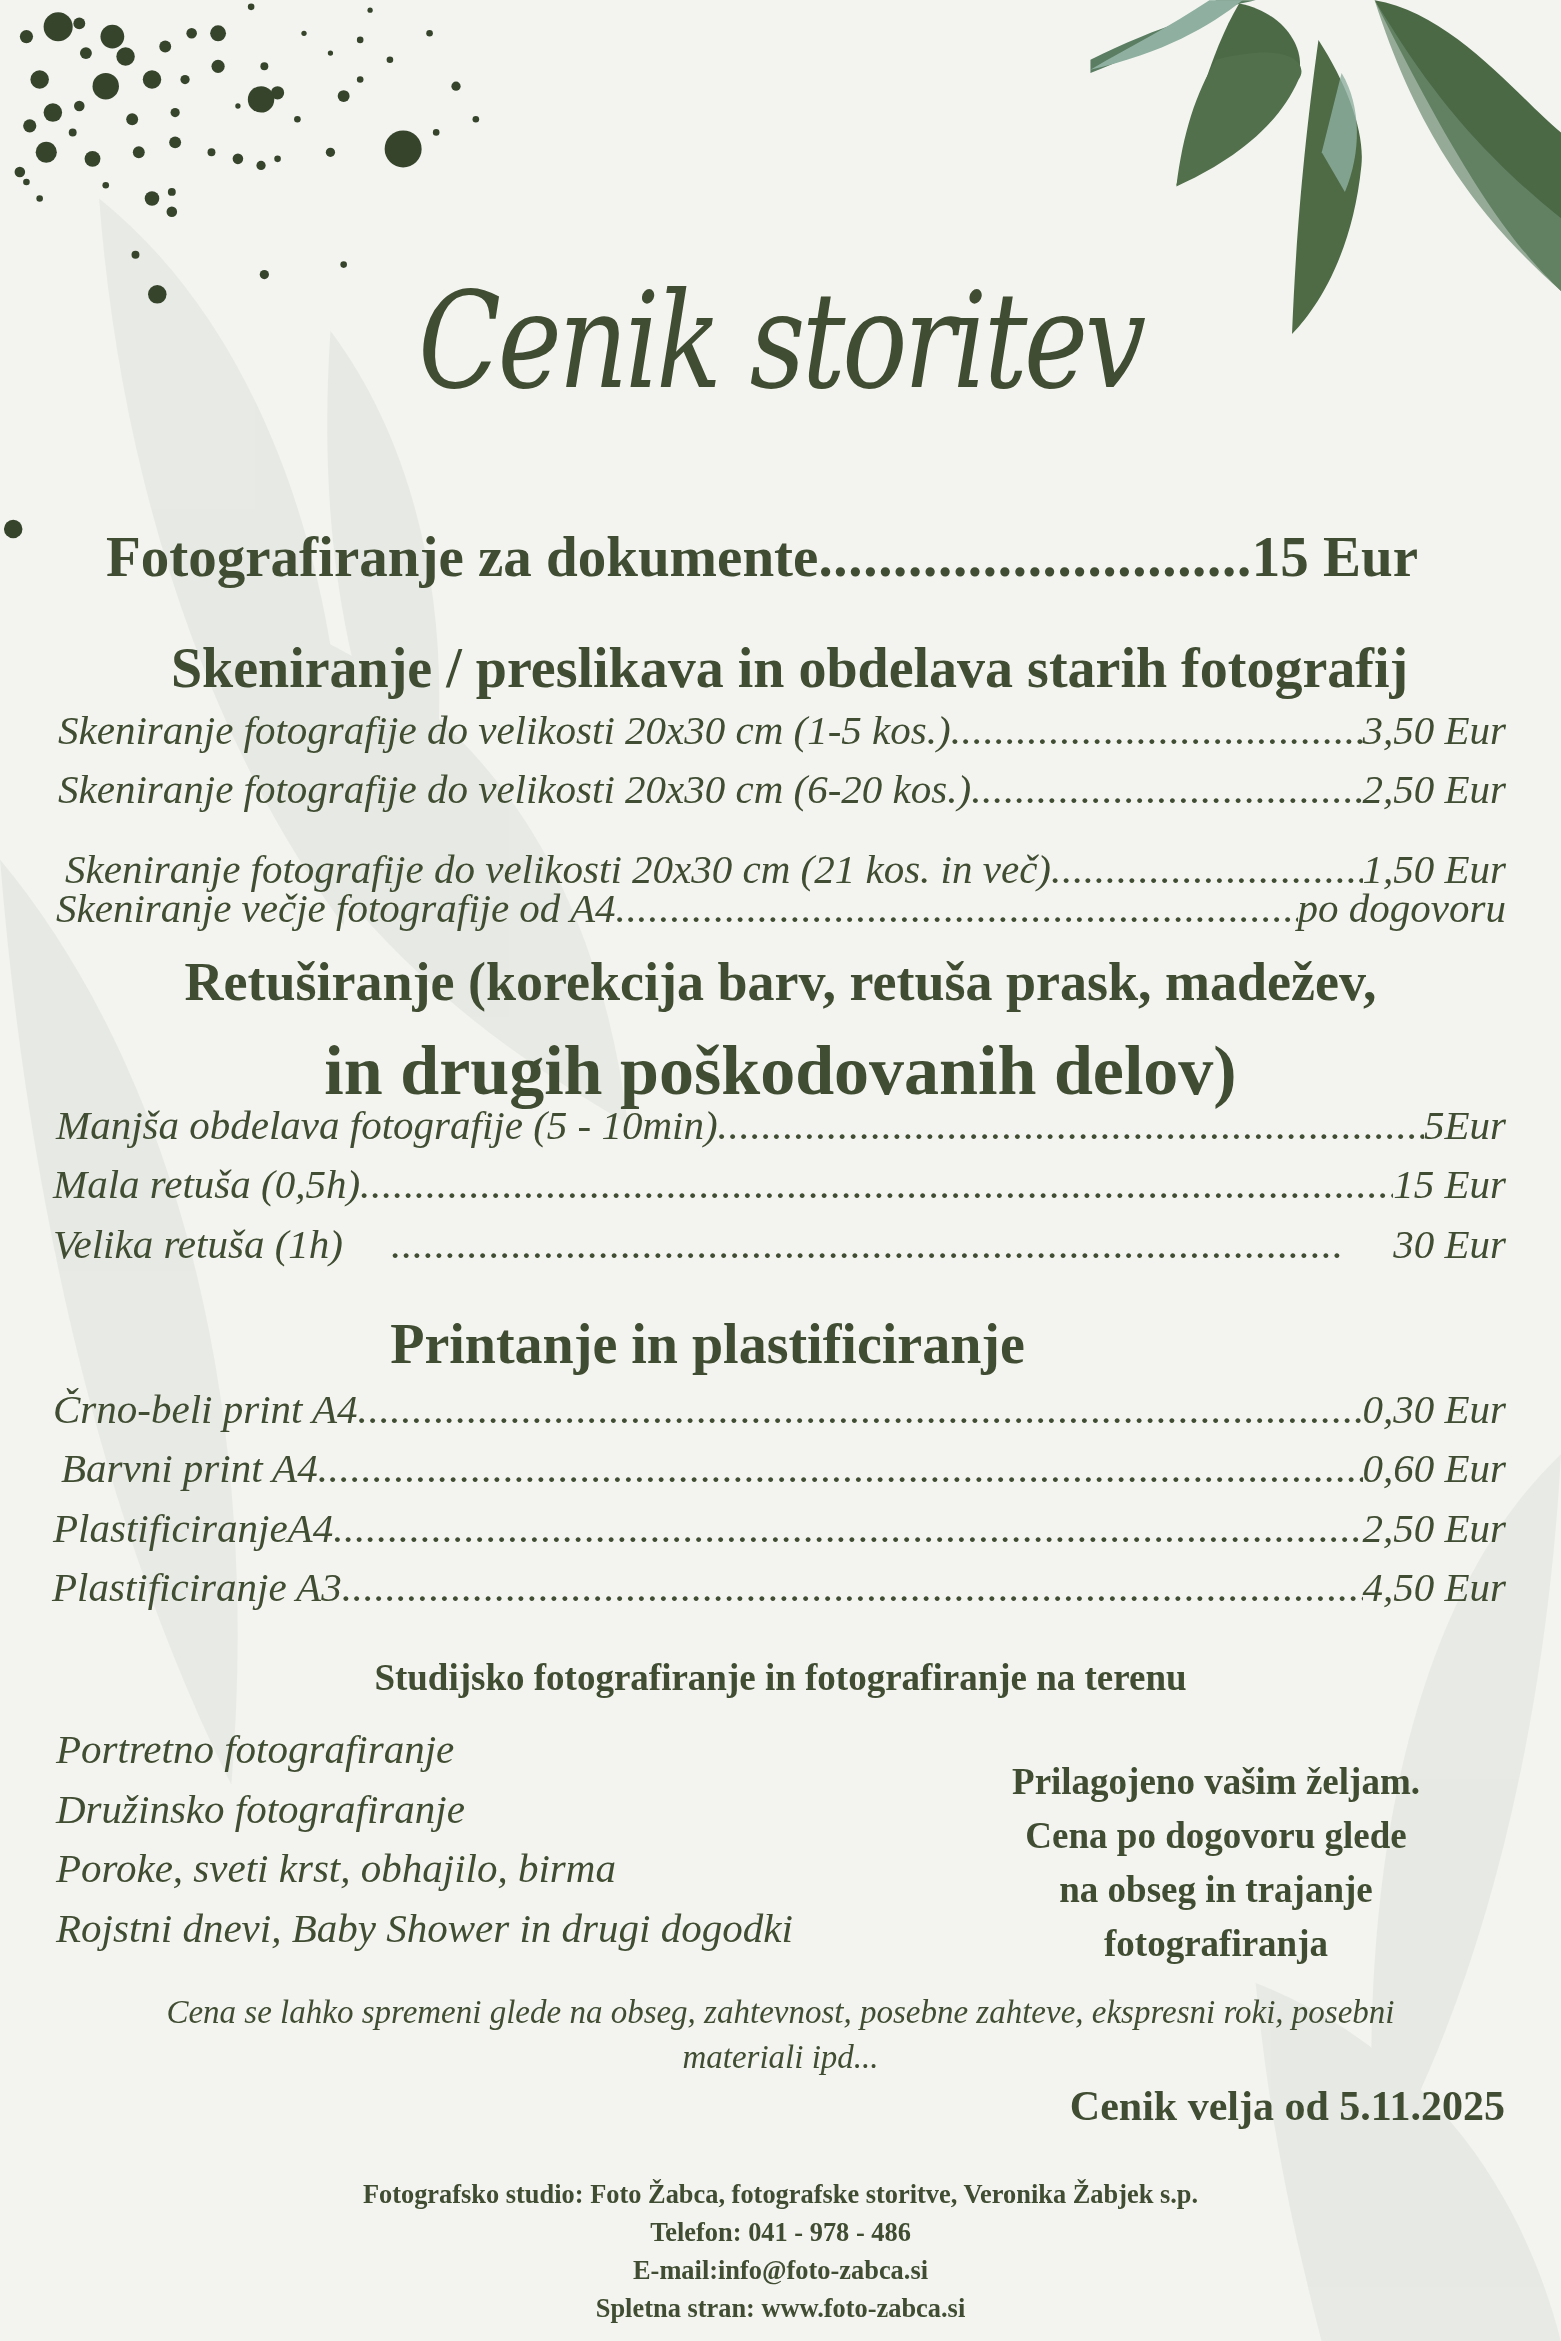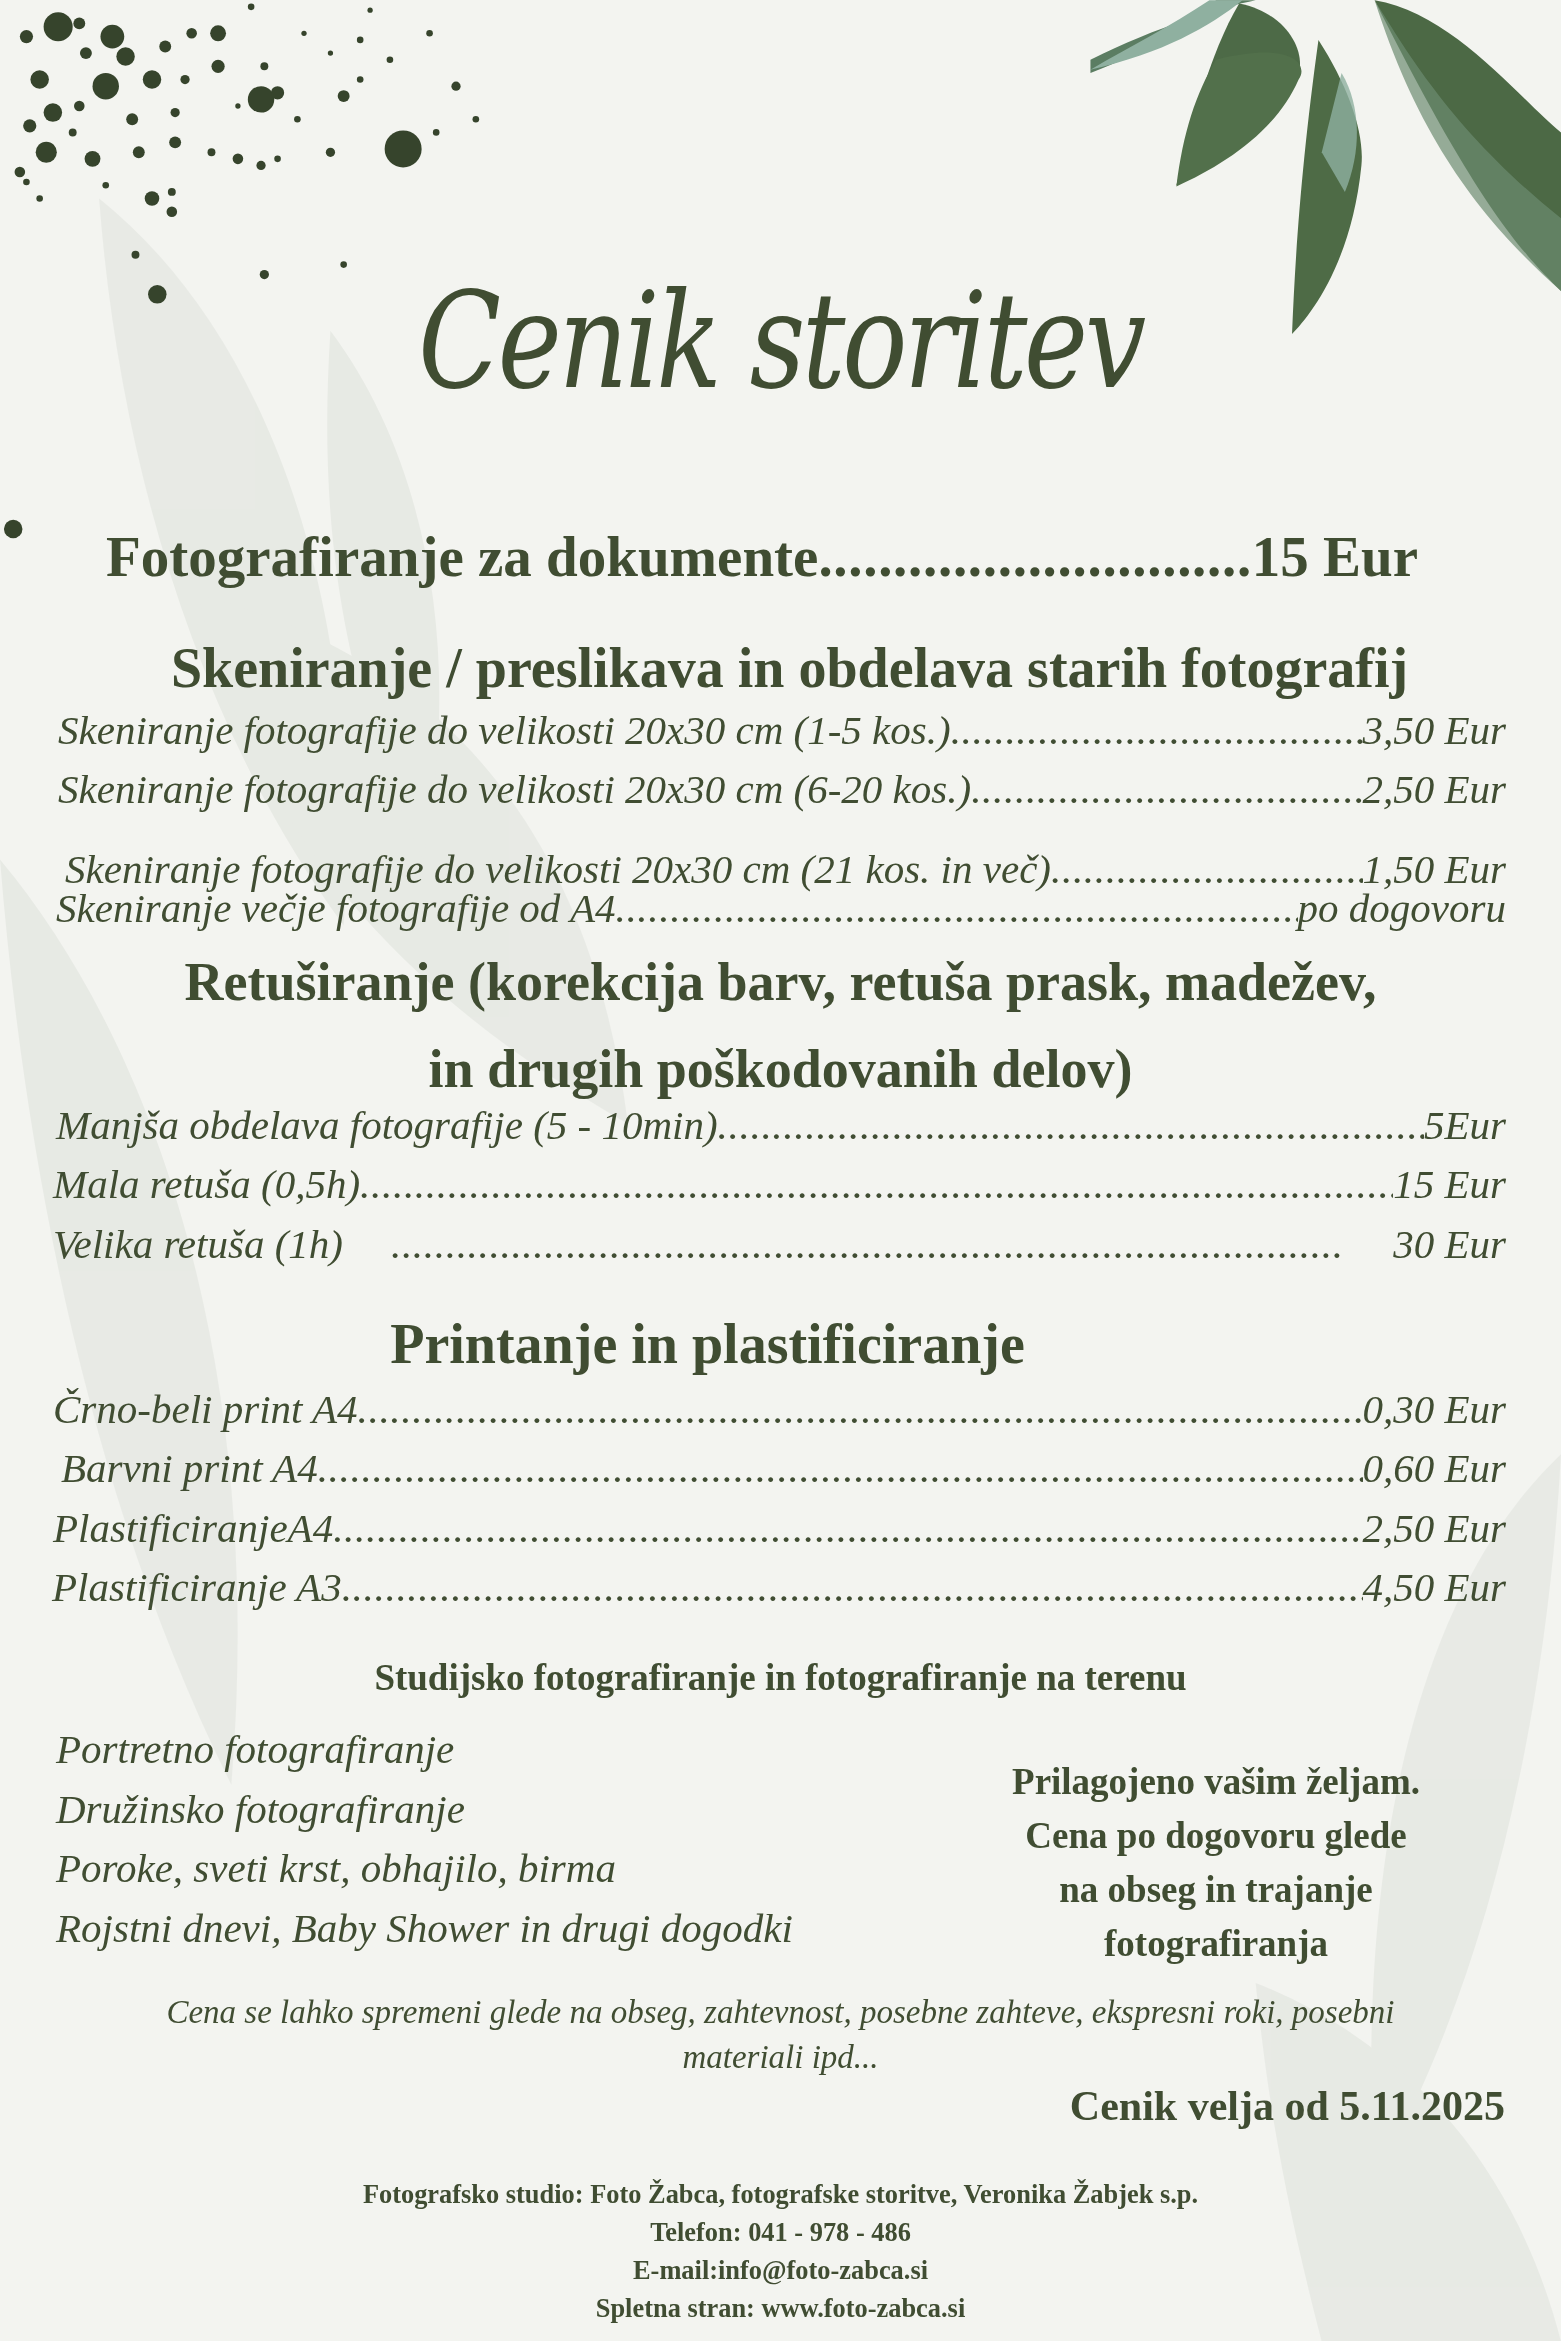--- a/index.html
+++ b/index.html
@@ -143,21 +143,21 @@
   <span class="dots"></span>
   <span class="price">1,50 Eur</span>
 </div>
 <div class="row item" style="left:56px; width:1450px; top:884px;">
   <span class="lbl">Skeniranje večje fotografije od A4</span>
   <span class="dots"></span>
   <span class="price">po dogovoru</span>
 </div>
 
 <div class="abs h1 center" style="top:951px; font-size:54px;">Retuširanje (korekcija barv, retuša prask, madežev,</div>
-<div class="abs h1 center" style="top:1031px; font-size:54px;margin-top:7px;">in drugih poškodovanih delov)</div>
+<div class="abs h1 center" style="top:1031px; font-size:70px;">in drugih poškodovanih delov)</div>
 
 <div class="row item" style="left:56px; width:1450px; top:1101px;">
   <span class="lbl">Manjša obdelava fotografije (5 - 10min)</span>
   <span class="dots"></span>
   <span class="price"> 5Eur</span>
 </div>
 <div class="row item" style="left:53px; width:1453px; top:1160px;">
   <span class="lbl">Mala retuša (0,5h)</span>
   <span class="dots"></span>
   <span class="price">15 Eur</span>

